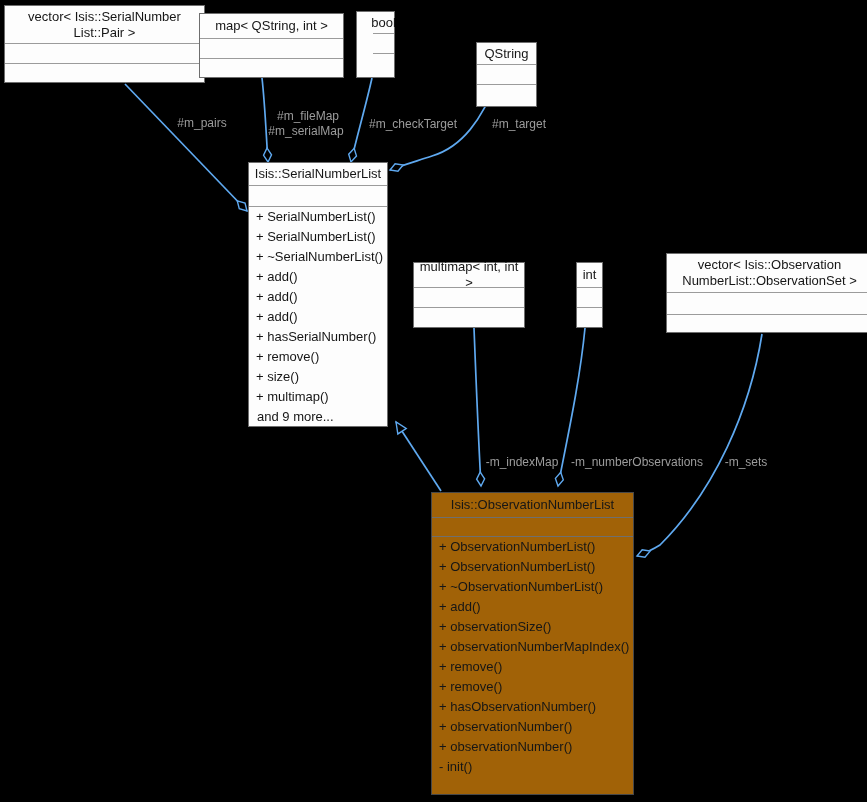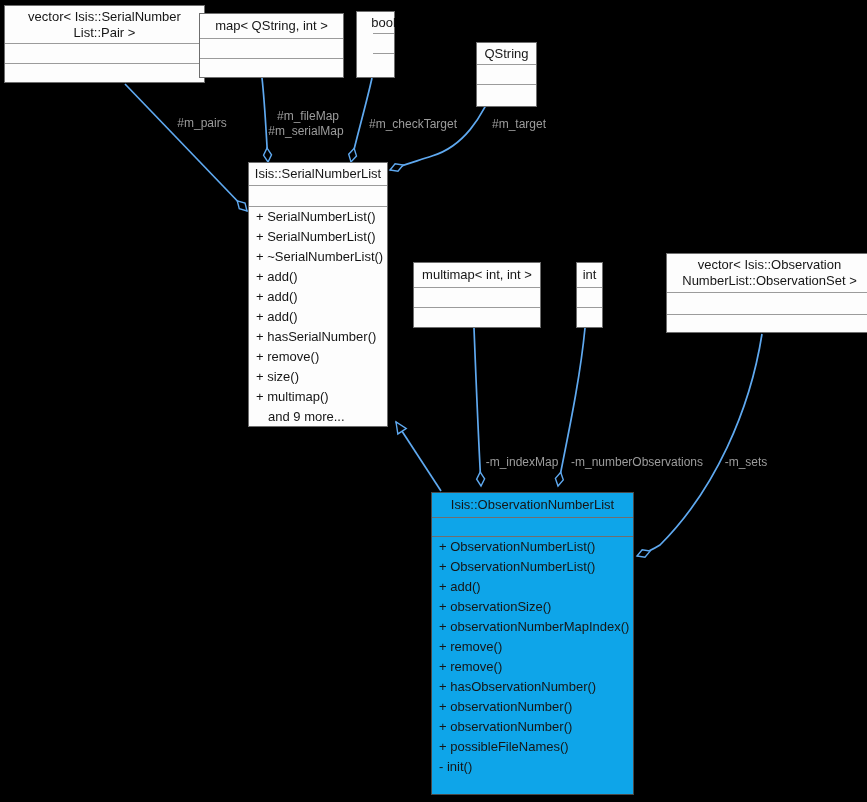--- a/index.html
+++ b/index.html
@@ -49,23 +49,23 @@
     flex: 0 0 auto;
   }
   .uml-sec:last-child { border-bottom: none; flex: 1 1 auto; }
   .uml-methods { flex: 1 1 auto; }
   .uml-row {
     height: 20px;
     line-height: 20px;
     padding-left: 7px;
     white-space: nowrap;
   }
-  .uml-row.indent { padding-left: 19px; }
+  .uml-row.indent { padding-left: 8px; }
   .uml-node.focal {
-    background: #0ea5e9;
+    background: #a16207;
     border: 1px solid #484848;
   }
   .uml-node.focal .uml-title,
   .uml-node.focal .uml-sec { border-bottom-color: #6f6f6f; }
 </style>
 </head>
 <body>
 
 <div class="canvas">
 
@@ -134,21 +134,21 @@
       <div class="uml-row">+ add()</div>
       <div class="uml-row">+ add()</div>
       <div class="uml-row">+ hasSerialNumber()</div>
       <div class="uml-row">+ remove()</div>
       <div class="uml-row">+ size()</div>
       <div class="uml-row">+ multimap()</div>
       <div class="uml-row indent">and 9 more...</div>
     </div>
   </div>
 
-  <div class="uml-node" style="left:413px; top:262px; width:128px; height:66px;">
+  <div class="uml-node" style="left:413px; top:262px; width:112px; height:66px;">
     <div class="uml-title" style="height:24px;">multimap&lt; int, int &gt;</div>
     <div class="uml-sec" style="height:19px;"></div>
     <div class="uml-sec"></div>
   </div>
 
   <div class="uml-node" style="left:576px; top:262px; width:27px; height:66px;">
     <div class="uml-title" style="height:24px;">int</div>
     <div class="uml-sec" style="height:19px;"></div>
     <div class="uml-sec"></div>
   </div>
@@ -159,26 +159,26 @@
     <div class="uml-sec" style="height:21px;"></div>
     <div class="uml-sec"></div>
   </div>
 
   <div class="uml-node focal" style="left:431px; top:492px; width:203px; height:303px;">
     <div class="uml-title" style="height:24px;">Isis::ObservationNumberList</div>
     <div class="uml-sec" style="height:18px;"></div>
     <div class="uml-methods">
       <div class="uml-row">+ ObservationNumberList()</div>
       <div class="uml-row">+ ObservationNumberList()</div>
+      <div class="uml-row">+ ~ObservationNumberList()</div>
       <div class="uml-row">+ add()</div>
       <div class="uml-row">+ observationSize()</div>
       <div class="uml-row">+ observationNumberMapIndex()</div>
       <div class="uml-row">+ remove()</div>
       <div class="uml-row">+ remove()</div>
       <div class="uml-row">+ hasObservationNumber()</div>
       <div class="uml-row">+ observationNumber()</div>
       <div class="uml-row">+ observationNumber()</div>
-      <div class="uml-row">+ possibleFileNames()</div>
       <div class="uml-row">- init()</div>
     </div>
   </div>
 
 </div>
 
 </body></html>

